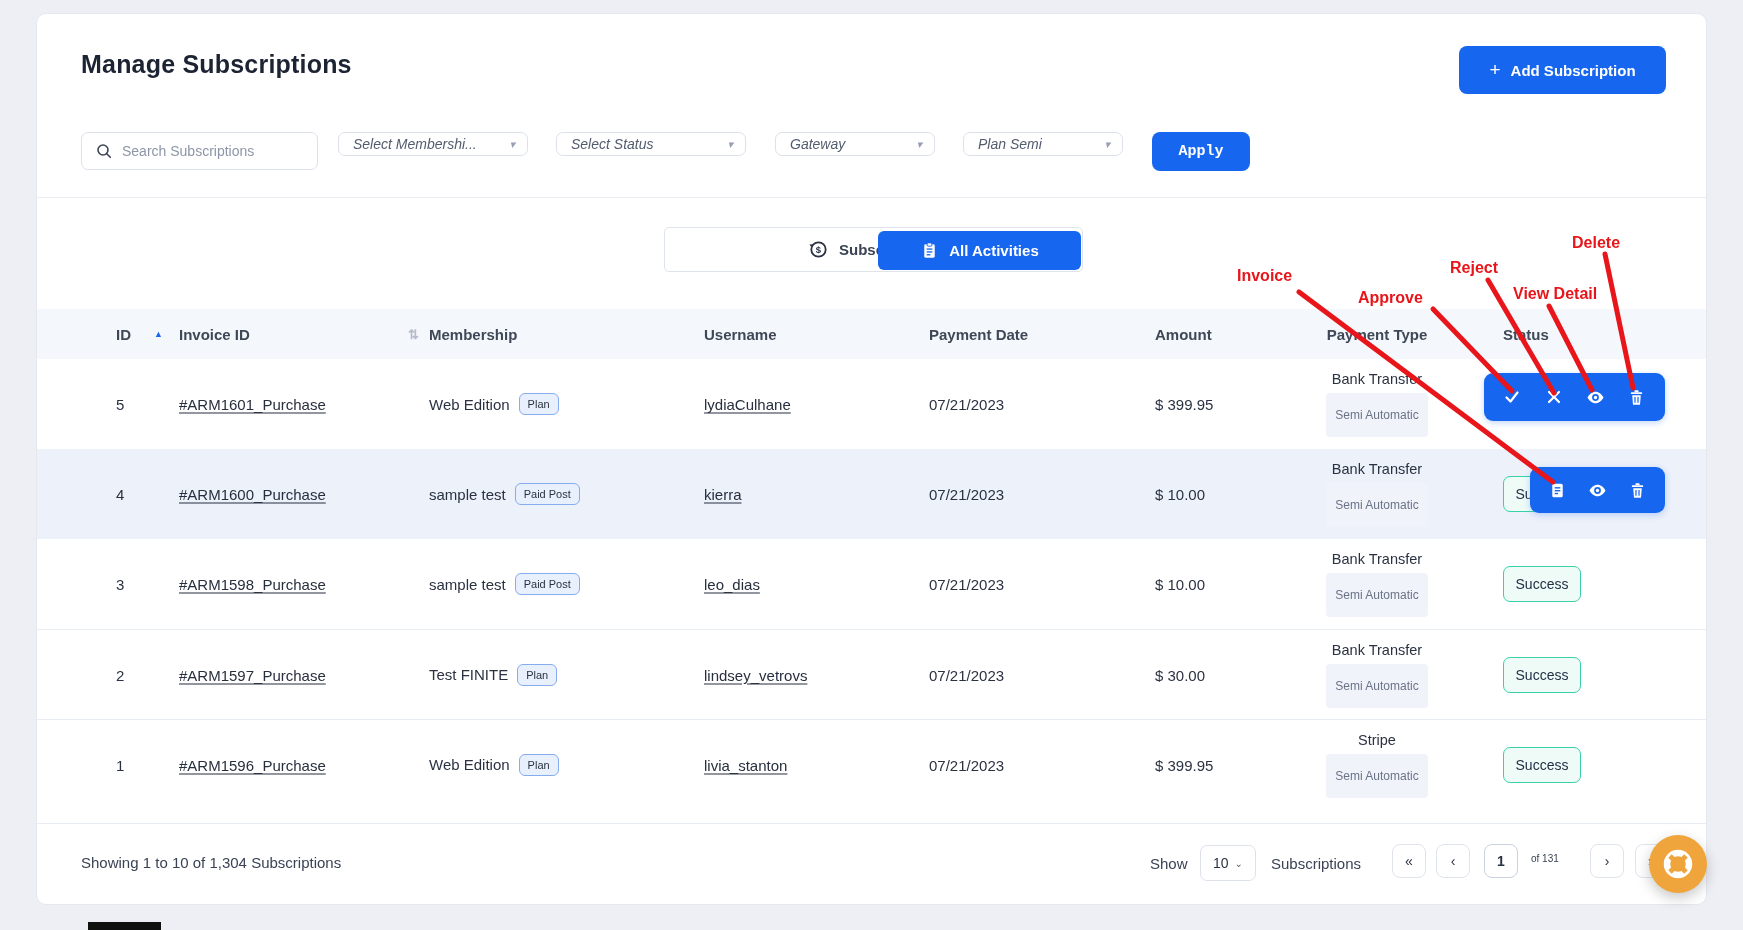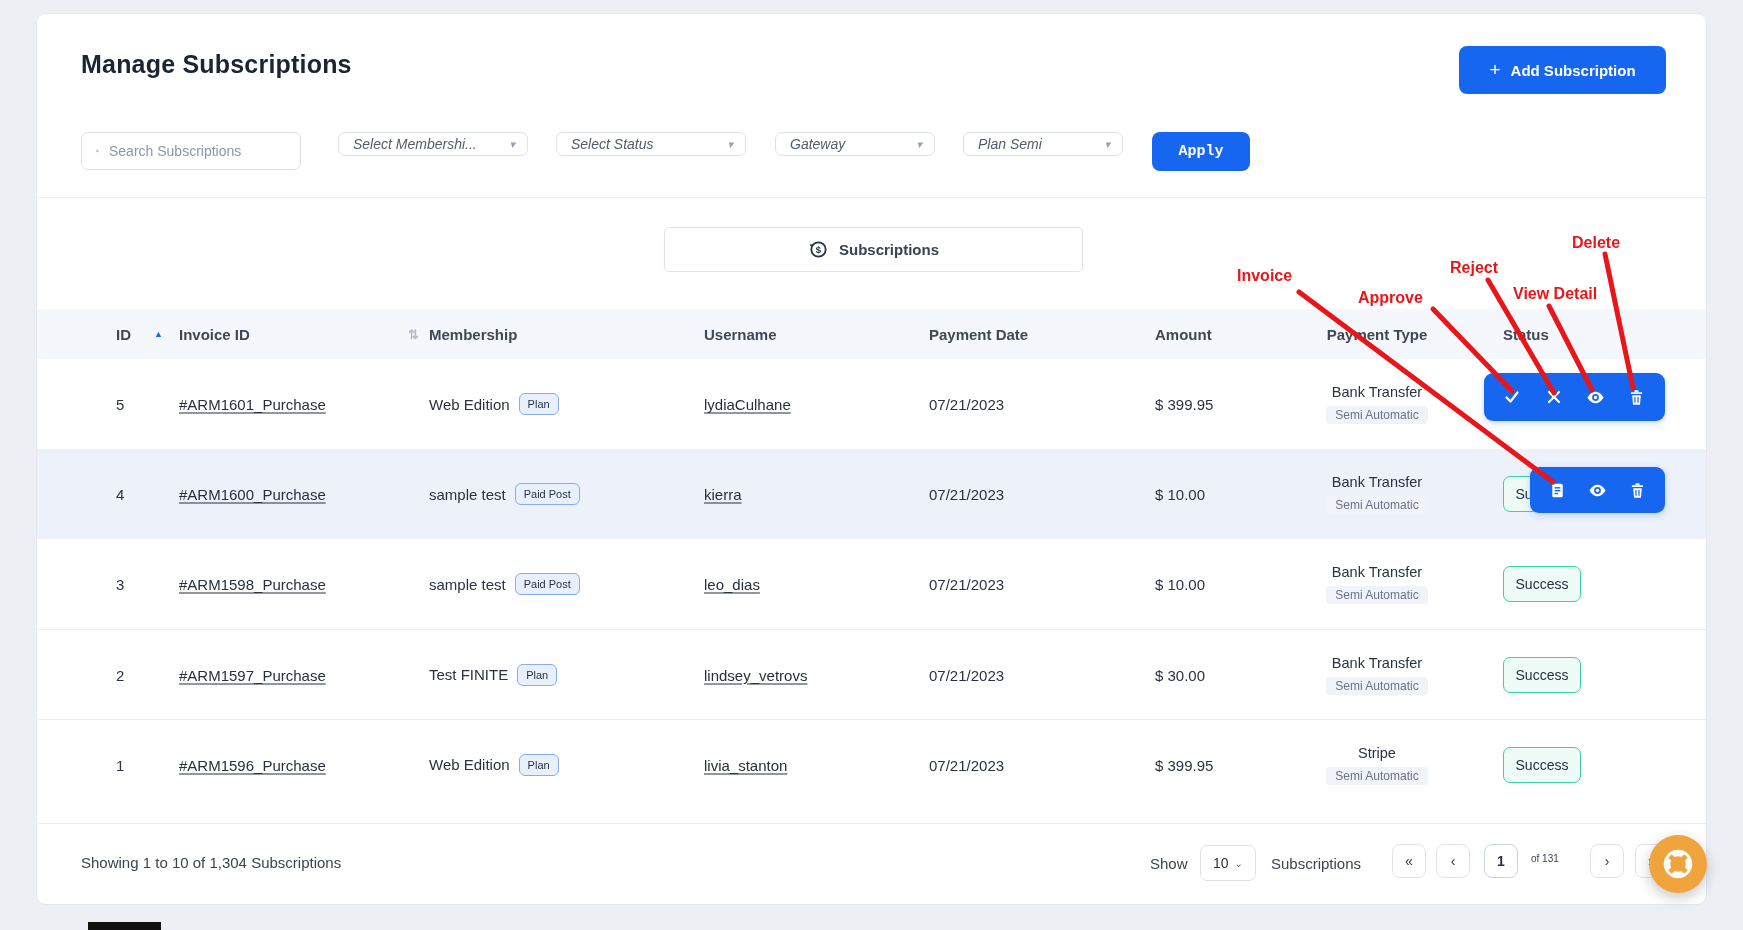--- a/index.html
+++ b/index.html
@@ -23,21 +23,21 @@
   .add-btn {
     position:absolute; left:1422px; top:32px; width:207px; height:48px;
     background:#1766f0; color:#fff; border:none; border-radius:8px;
     font-family:inherit; font-size:15px; font-weight:700; cursor:pointer;
     display:flex; align-items:center; justify-content:center; gap:10px;
   }
   .add-btn .plus { font-size:19px; font-weight:400; }
   
   .filters { position:absolute; left:0; top:118px; width:100%; height:39px; }
   .search-box {
-    position:absolute; left:44px; top:0; width:220px; height:38px;
+    position:absolute; left:44px; top:0; width:237px; height:38px;
     border:1px solid #dde2ea; border-radius:7px; background:#fff;
     display:flex; align-items:center; padding:0 10px 0 14px; gap:10px;
   }
   .search-box input {
     border:none; outline:none; flex:1; font-family:inherit; font-size:14px; color:#3a4354; background:transparent;
   }
   .search-box input::placeholder { color:#8d96a8; }
   .dd {
     position:absolute; top:0; height:24px;
     border:1px solid #dde2ea; border-radius:7px; background:#fff;
@@ -88,21 +88,21 @@
   .c-ptype     { left:1255px; width:170px; text-align:center; display:flex; flex-direction:column; align-items:center; gap:6px; }
   .c-status    { left:1466px; }
   .h-sort-asc  { left:117px; top:16px; transform:none; font-size:9px; color:#1766f0; cursor:pointer; }
   .h-sort-both { left:371px; font-size:13px; color:#b4bccb; cursor:pointer; }
   .link { color:#272f3e; text-decoration:underline; text-underline-offset:3px; cursor:pointer; }
   .m-badge {
     font-size:11px; color:#2a3242; border:1px solid #85acef; background:#e9f0fd;
     border-radius:6px; padding:4px 8px; white-space:nowrap;
   }
   .pt-name { font-size:14.5px; color:#2a3242; }
-  .pt-mode { font-size:12px; color:#6a7386; background:#f1f3fb; border-radius:4px; padding:2px 9px; }
+  .pt-mode { font-size:12px; color:#6a7386; background:#f1f3fb; border-radius:4px; padding:15px 9px; }
   .status-badge {
     display:inline-flex; align-items:center; justify-content:center;
     width:78px; height:36px; border-radius:7px; font-size:14px; color:#243046;
   }
   .status-badge.success { border:1px solid #38d2a6; background:#eefbf7; }
   .status-badge.warning { border:1px solid #e7c33c; background:#fffdf2; }
   
   .action-bar {
     position:absolute; background:#1766f0; border-radius:9px;
     display:flex; align-items:center; justify-content:space-evenly; z-index:5;
@@ -197,20 +197,30 @@
   <div class="divider"></div>
 
   <div class="tabs">
     <div class="tab">
       <svg width="21" height="21" viewBox="0 0 21 21">
         <circle cx="10.5" cy="10.5" r="7.2" fill="none" stroke="#2a3242" stroke-width="1.8"></circle>
         <path d="M3.2,8 L1.4,5.4 L5.4,5.2 Z" fill="#2a3242"></path>
         <text x="10.5" y="14" font-size="9.5" font-weight="bold" fill="#2a3242" text-anchor="middle" font-family="Liberation Sans, sans-serif">$</text>
       </svg>
       <span>Subscriptions</span>
+    </div>
+    <div class="tab active">
+      <svg width="19" height="19" viewBox="0 0 20 20">
+        <rect x="4.5" y="3.5" width="11" height="14" rx="1.5" fill="#fff"></rect>
+        <rect x="7.5" y="2" width="5" height="3.4" rx="1" fill="#fff" stroke="#1766f0" stroke-width="1"></rect>
+        <line x1="7" y1="8.5" x2="13" y2="8.5" stroke="#1766f0" stroke-width="1.4"></line>
+        <line x1="7" y1="11.5" x2="13" y2="11.5" stroke="#1766f0" stroke-width="1.4"></line>
+        <line x1="7" y1="14.5" x2="11" y2="14.5" stroke="#1766f0" stroke-width="1.4"></line>
+      </svg>
+      <span>All Activities</span>
     </div>
   </div>
 
   <div class="thead">
     <span class="cell c-id">ID</span>
     <span class="cell h-sort-asc">▲</span>
     <span class="cell c-invoice">Invoice ID</span>
     <span class="cell h-sort-both">⇅</span>
     <span class="cell c-membership">Membership</span>
     <span class="cell c-username">Username</span>

